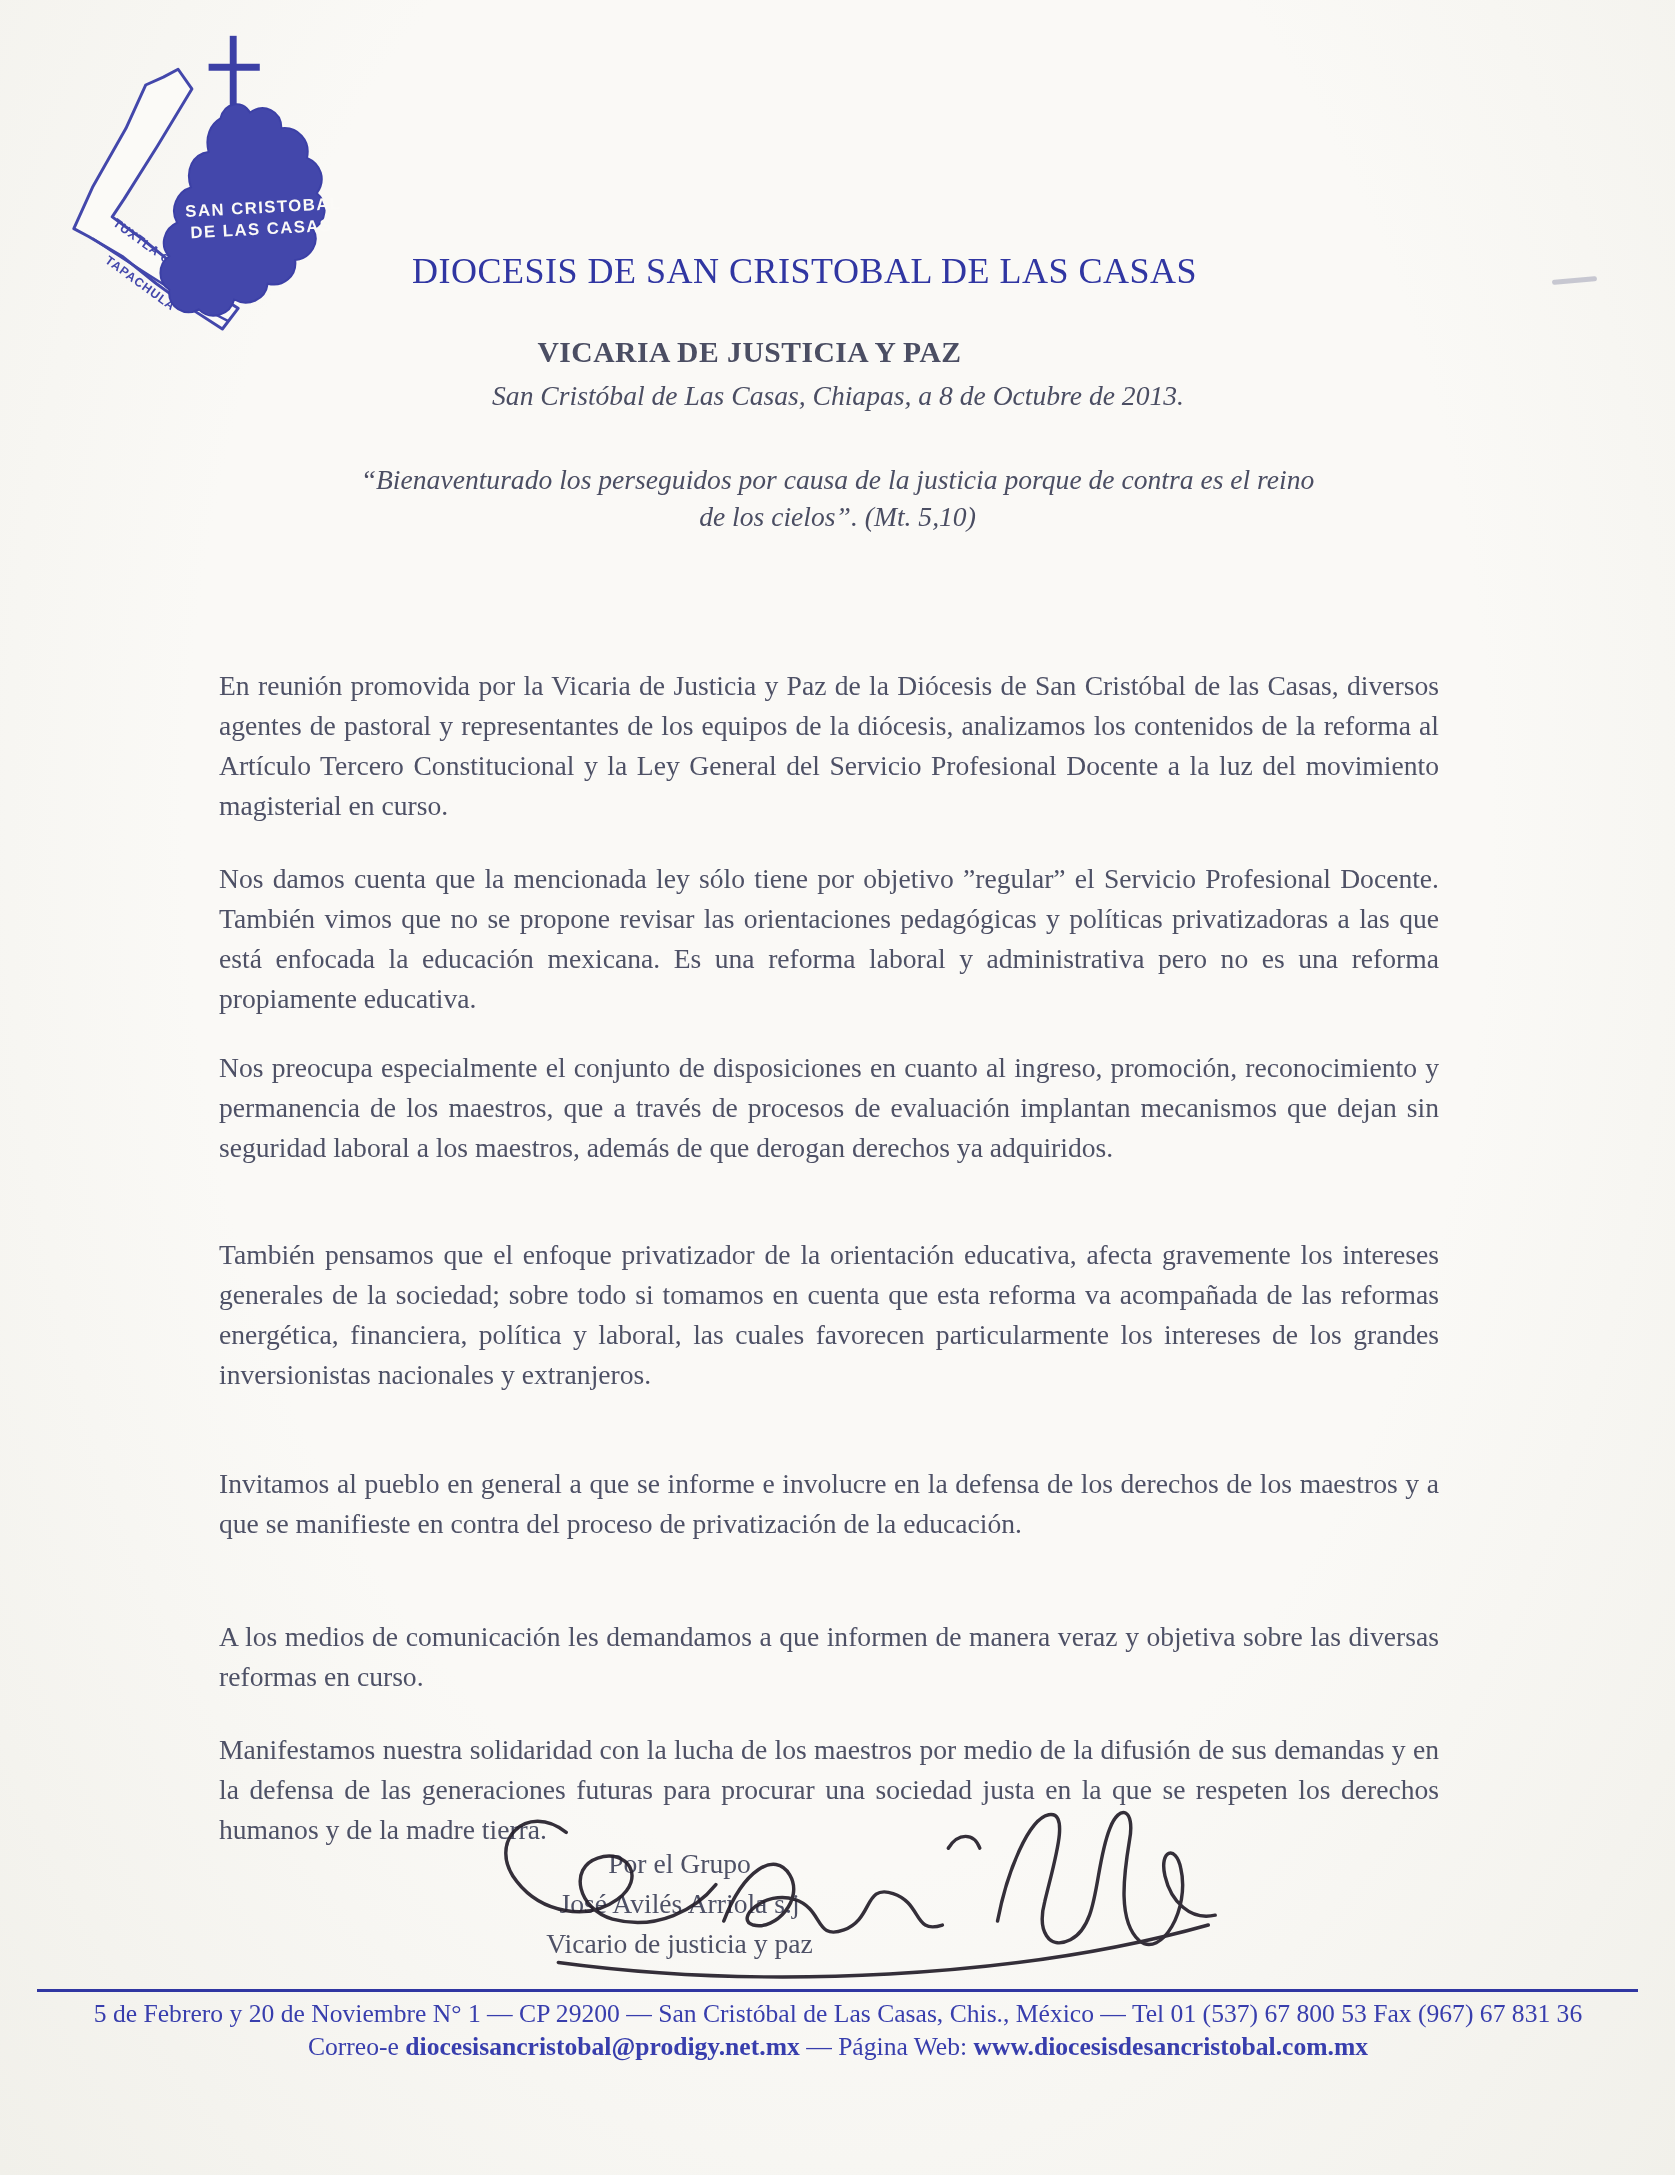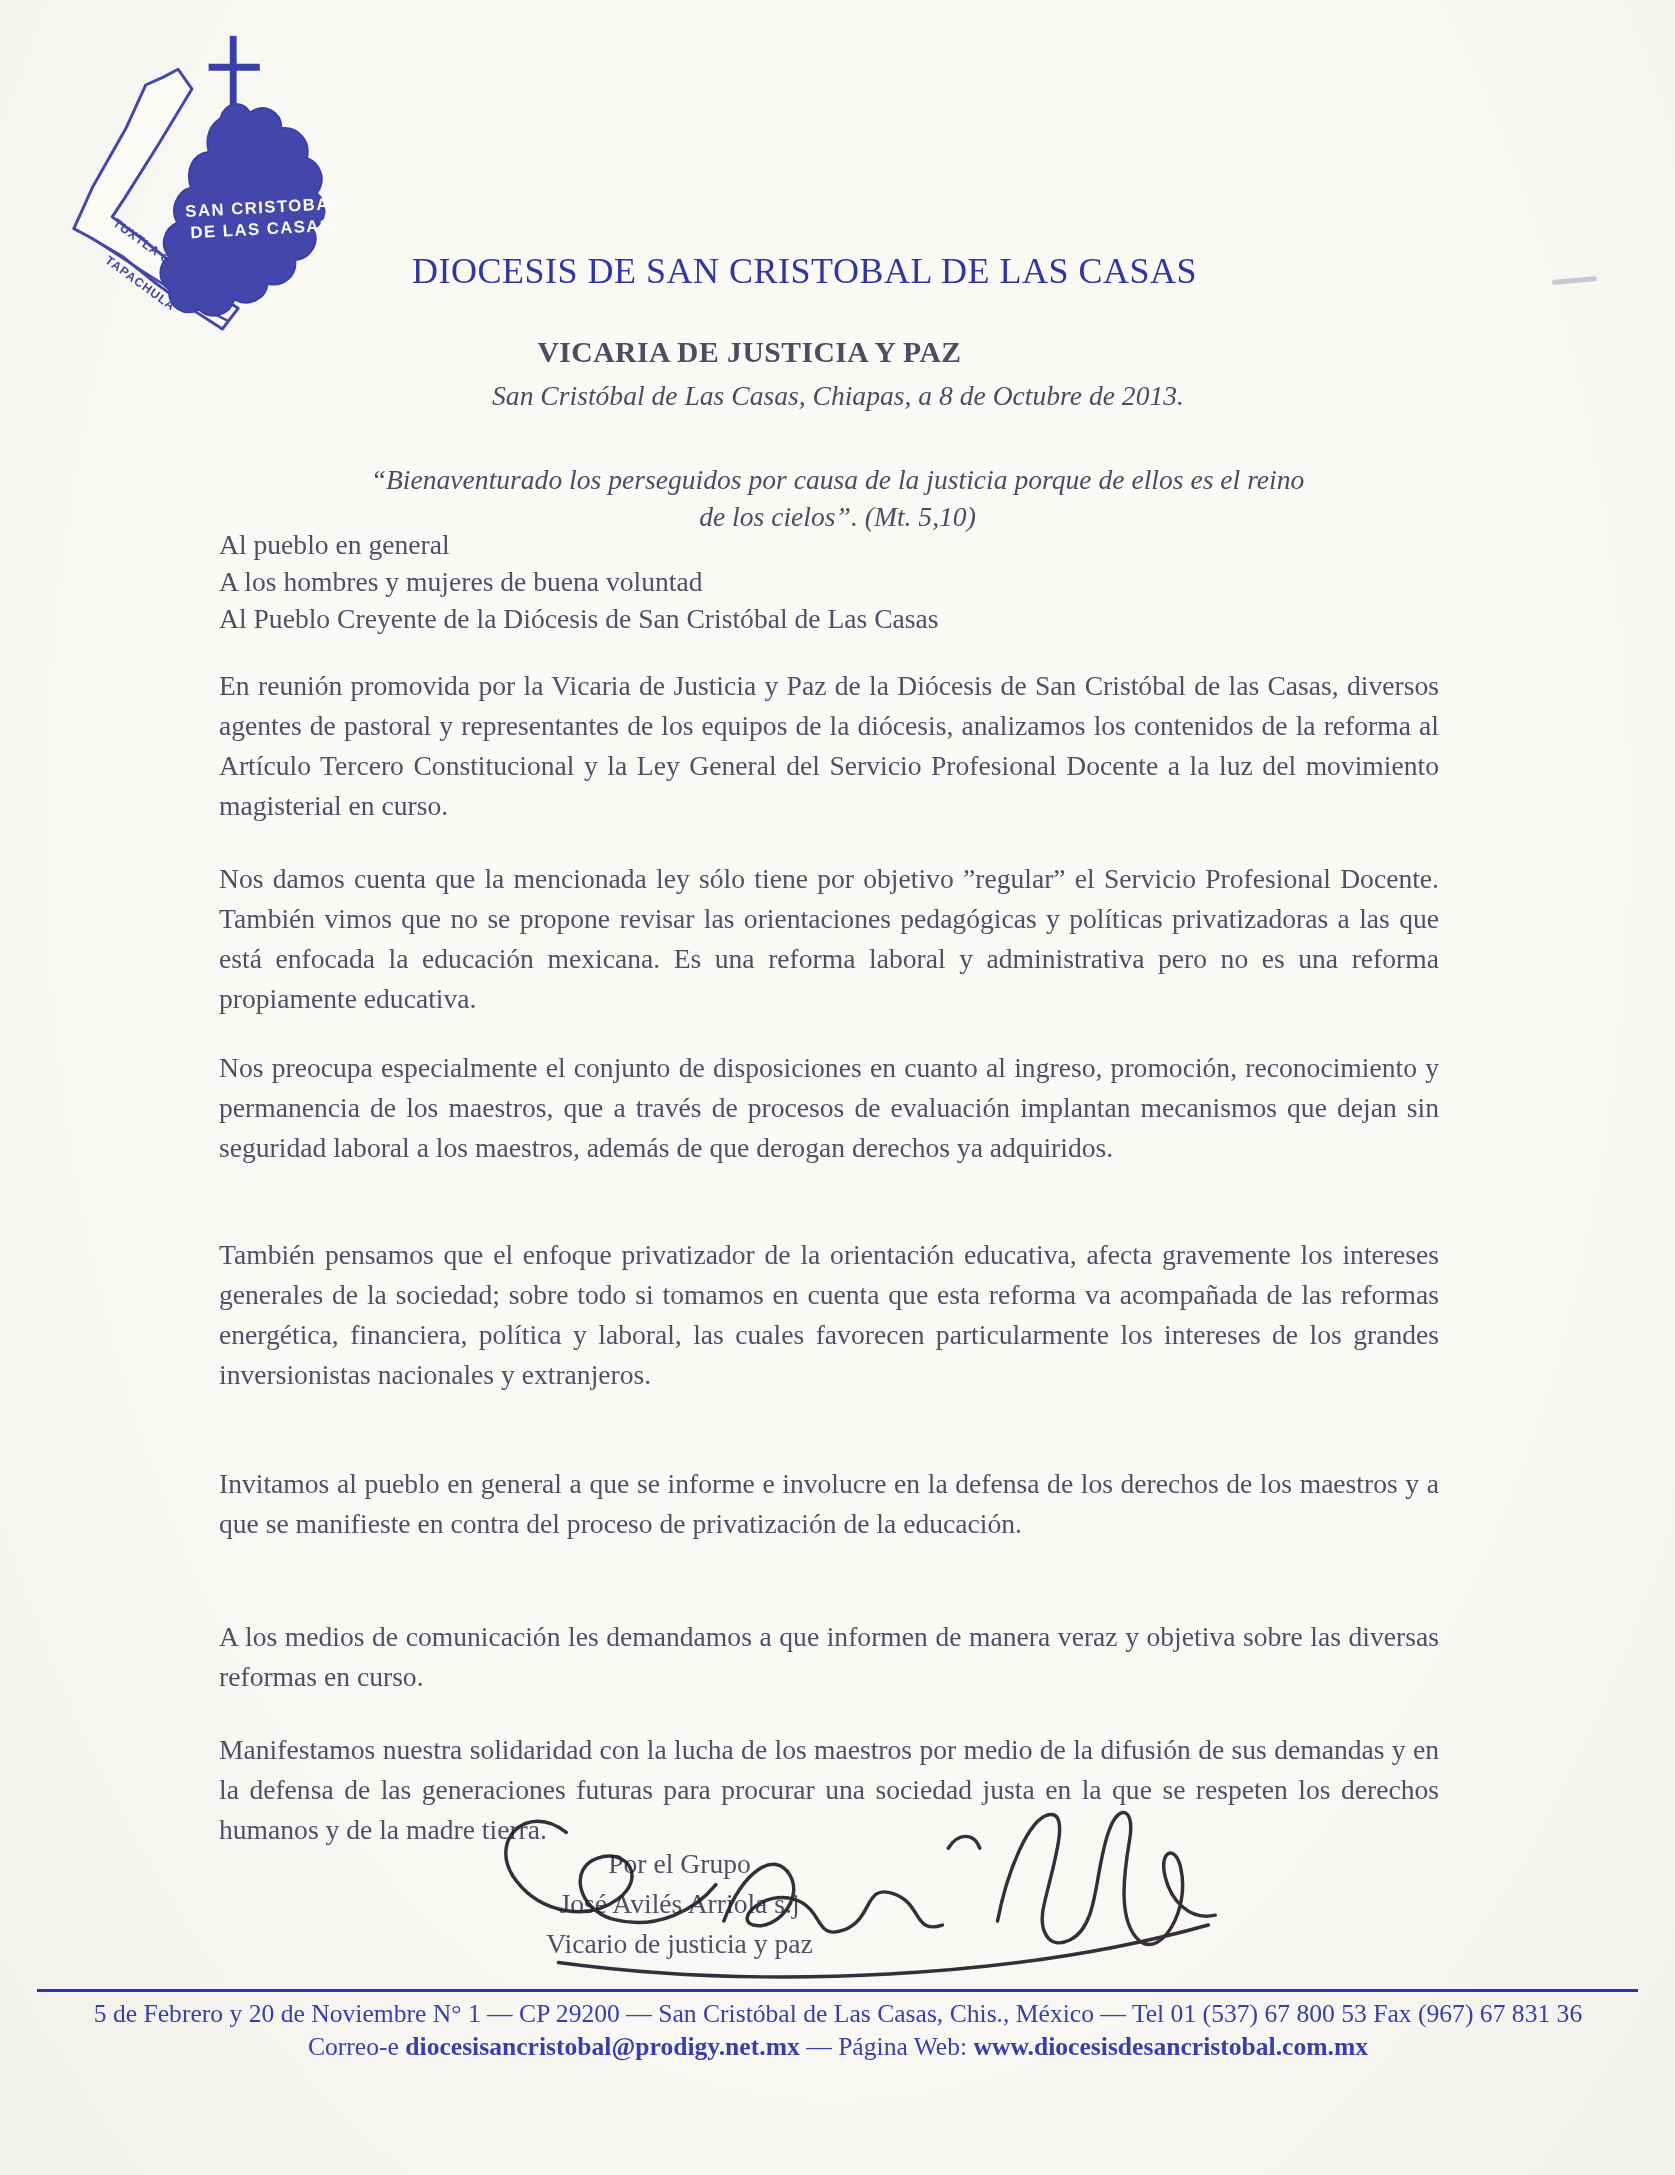--- a/index.html
+++ b/index.html
@@ -89,29 +89,24 @@
       <text x="202" y="218" text-anchor="middle" transform="rotate(-3 202 218)" font-family="Liberation Sans, sans-serif" font-size="17" font-weight="bold" fill="#fbfaf7" letter-spacing="1.5">DE LAS CASAS</text>
     </g>
   </svg>
 
   <div class="title">DIOCESIS DE SAN CRISTOBAL DE LAS CASAS</div>
   <div class="subtitle">VICARIA DE JUSTICIA Y PAZ</div>
   <div class="dateline">San Cristóbal de Las Casas, Chiapas, a 8 de Octubre de 2013.</div>
   <div class="pen-dash"></div>
 
   <div class="quote">
-    <div>“Bienaventurado los perseguidos por causa de la justicia porque de ellos es el reino</div>
+    <div>“Bienaventurado los perseguidos por causa de la justicia porque de contra es el reino</div>
     <div>de los cielos”. (Mt. 5,10)</div>
   </div>
 
-  <div class="salutation">
-    <div>Al pueblo en general</div>
-    <div>A los hombres y mujeres de buena voluntad</div>
-    <div>Al Pueblo Creyente de la Diócesis de San Cristóbal de Las Casas</div>
-  </div>
 
   <div class="paragraph" style="top:666px">En reunión promovida por la Vicaria de Justicia y Paz de la Diócesis de San Cristóbal de las Casas, diversos agentes de pastoral y representantes de los equipos de la diócesis, analizamos los contenidos de la reforma al Artículo Tercero Constitucional y la Ley General del Servicio Profesional Docente a la luz del movimiento magisterial en curso.</div>
   <div class="paragraph" style="top:859px">Nos damos cuenta que la mencionada ley sólo tiene por objetivo ”regular” el Servicio Profesional Docente. También vimos que no se propone revisar las orientaciones pedagógicas y políticas privatizadoras a las que está enfocada la educación mexicana. Es una reforma laboral y administrativa pero no es una reforma propiamente educativa.</div>
   <div class="paragraph" style="top:1048px">Nos preocupa especialmente el conjunto de disposiciones en cuanto al ingreso, promoción, reconocimiento y permanencia de los maestros, que a través de procesos de evaluación implantan mecanismos que dejan sin seguridad laboral a los maestros, además de que derogan derechos ya adquiridos.</div>
   <div class="paragraph" style="top:1235px">También pensamos que el enfoque privatizador de la orientación educativa, afecta gravemente los intereses generales de la sociedad; sobre todo si tomamos en cuenta que esta reforma va acompañada de las reformas energética, financiera, política y laboral, las cuales favorecen particularmente los intereses de los grandes inversionistas nacionales y extranjeros.</div>
   <div class="paragraph" style="top:1464px">Invitamos al pueblo en general a que se informe e involucre en la defensa de los derechos de los maestros y a que se manifieste en contra del proceso de privatización de la educación.</div>
   <div class="paragraph" style="top:1617px">A los medios de comunicación les demandamos a que informen de manera veraz y objetiva sobre las diversas reformas en curso.</div>
   <div class="paragraph" style="top:1730px">Manifestamos nuestra solidaridad con la lucha de los maestros por medio de la difusión de sus demandas y en la defensa de las generaciones futuras para procurar una sociedad justa en la que se respeten los derechos humanos y de la madre tierra.</div>
 
   <div class="sig-block">

